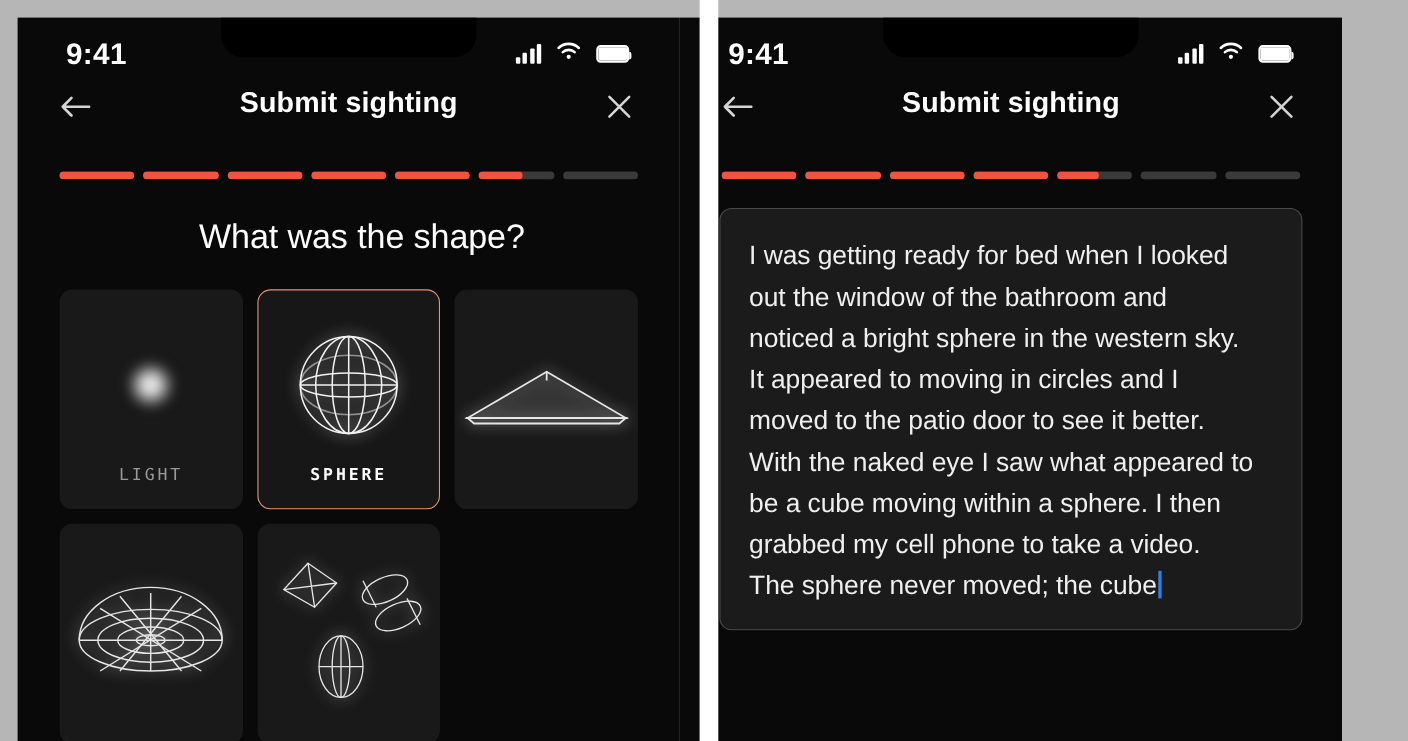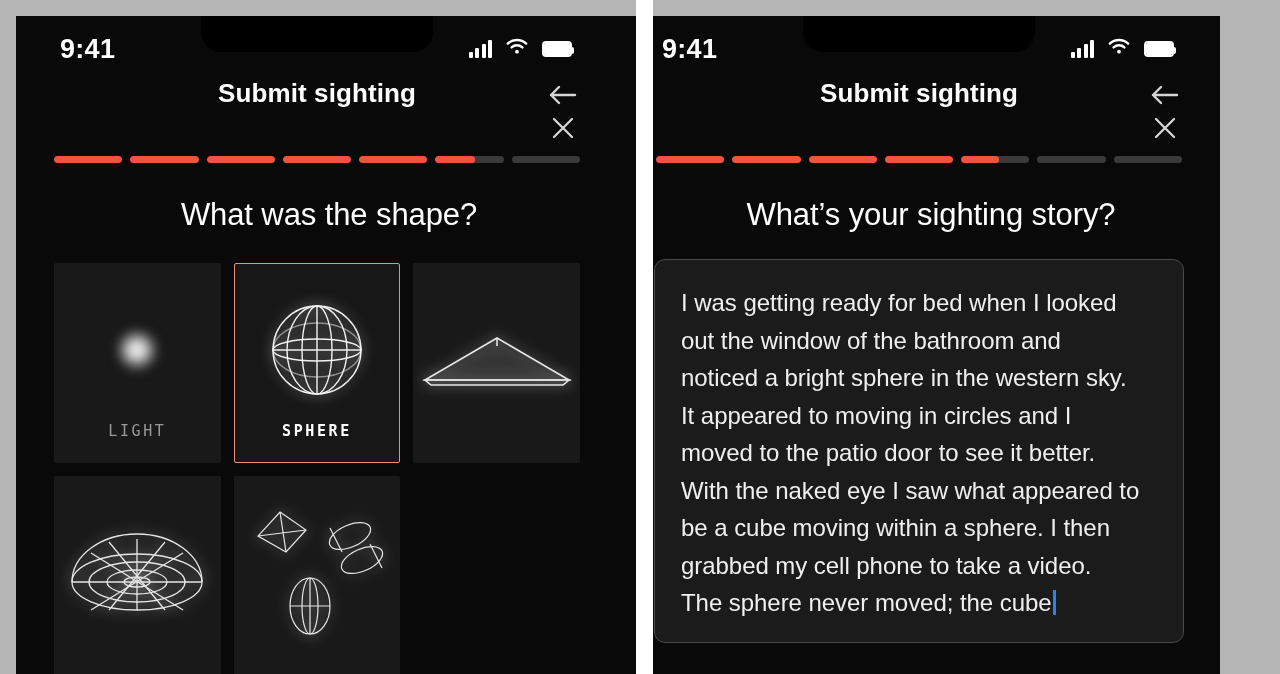--- a/index.html
+++ b/index.html
@@ -97,24 +97,23 @@
     width:2.5px; height:7px;
     background:#fff; border-radius:0 2px 2px 0;
   }
   .batt b { display:block; width: 100%; height: 100%; background:#fff; border-radius:1.5px; }
 
   
   .navbar {
     position: relative;
     height: 66px;
     display: flex;
-    align-items: flex-end;
+    align-items: flex-start;
     justify-content: space-between;
     padding: 0 36px 0 34px;
-    flex-direction: column;
   }
   .nav-icon {
     width: 38px; height: 38px;
     display: flex; align-items: center; justify-content: center;
     color: #d5d5d5;
     cursor: pointer;
   }
   .nav-title {
     color: #ffffff;
     font-size: 26px;
@@ -164,21 +163,21 @@
     display: grid;
     grid-template-columns: repeat(3, 1fr);
     gap: 13px;
     padding: 30px 38px 0 38px;
   }
   .shape-card {
     position: relative;
     height: 200px;
     background: #191919;
     border: 1.5px solid transparent;
-    border-radius: 2px;
+    border-radius: 12px;
     display: flex;
     flex-direction: column;
     align-items: center;
     justify-content: center;
     cursor: pointer;
     overflow: hidden;
   }
   .shape-card.selected {
     border-color: #e8917a;
     background: #171717;
@@ -443,21 +442,20 @@
           <span style="width:55%"></span>
         </div>
       <div class="seg">
           <span style="width:0%"></span>
         </div>
       <div class="seg">
           <span style="width:0%"></span>
         </div>
     </div>
 
-    <div class="question">What’s your sighting story?</div>
 
     <div class="story-wrap">
       <div class="story-box">
         <div class="story-text" id="story-text">I was getting ready for bed when I looked
 out the window of the bathroom and
 noticed a bright sphere in the western sky.
 It appeared to moving in circles and I
 moved to the patio door to see it better.
 With the naked eye I saw what appeared to
 be a cube moving within a sphere. I then

